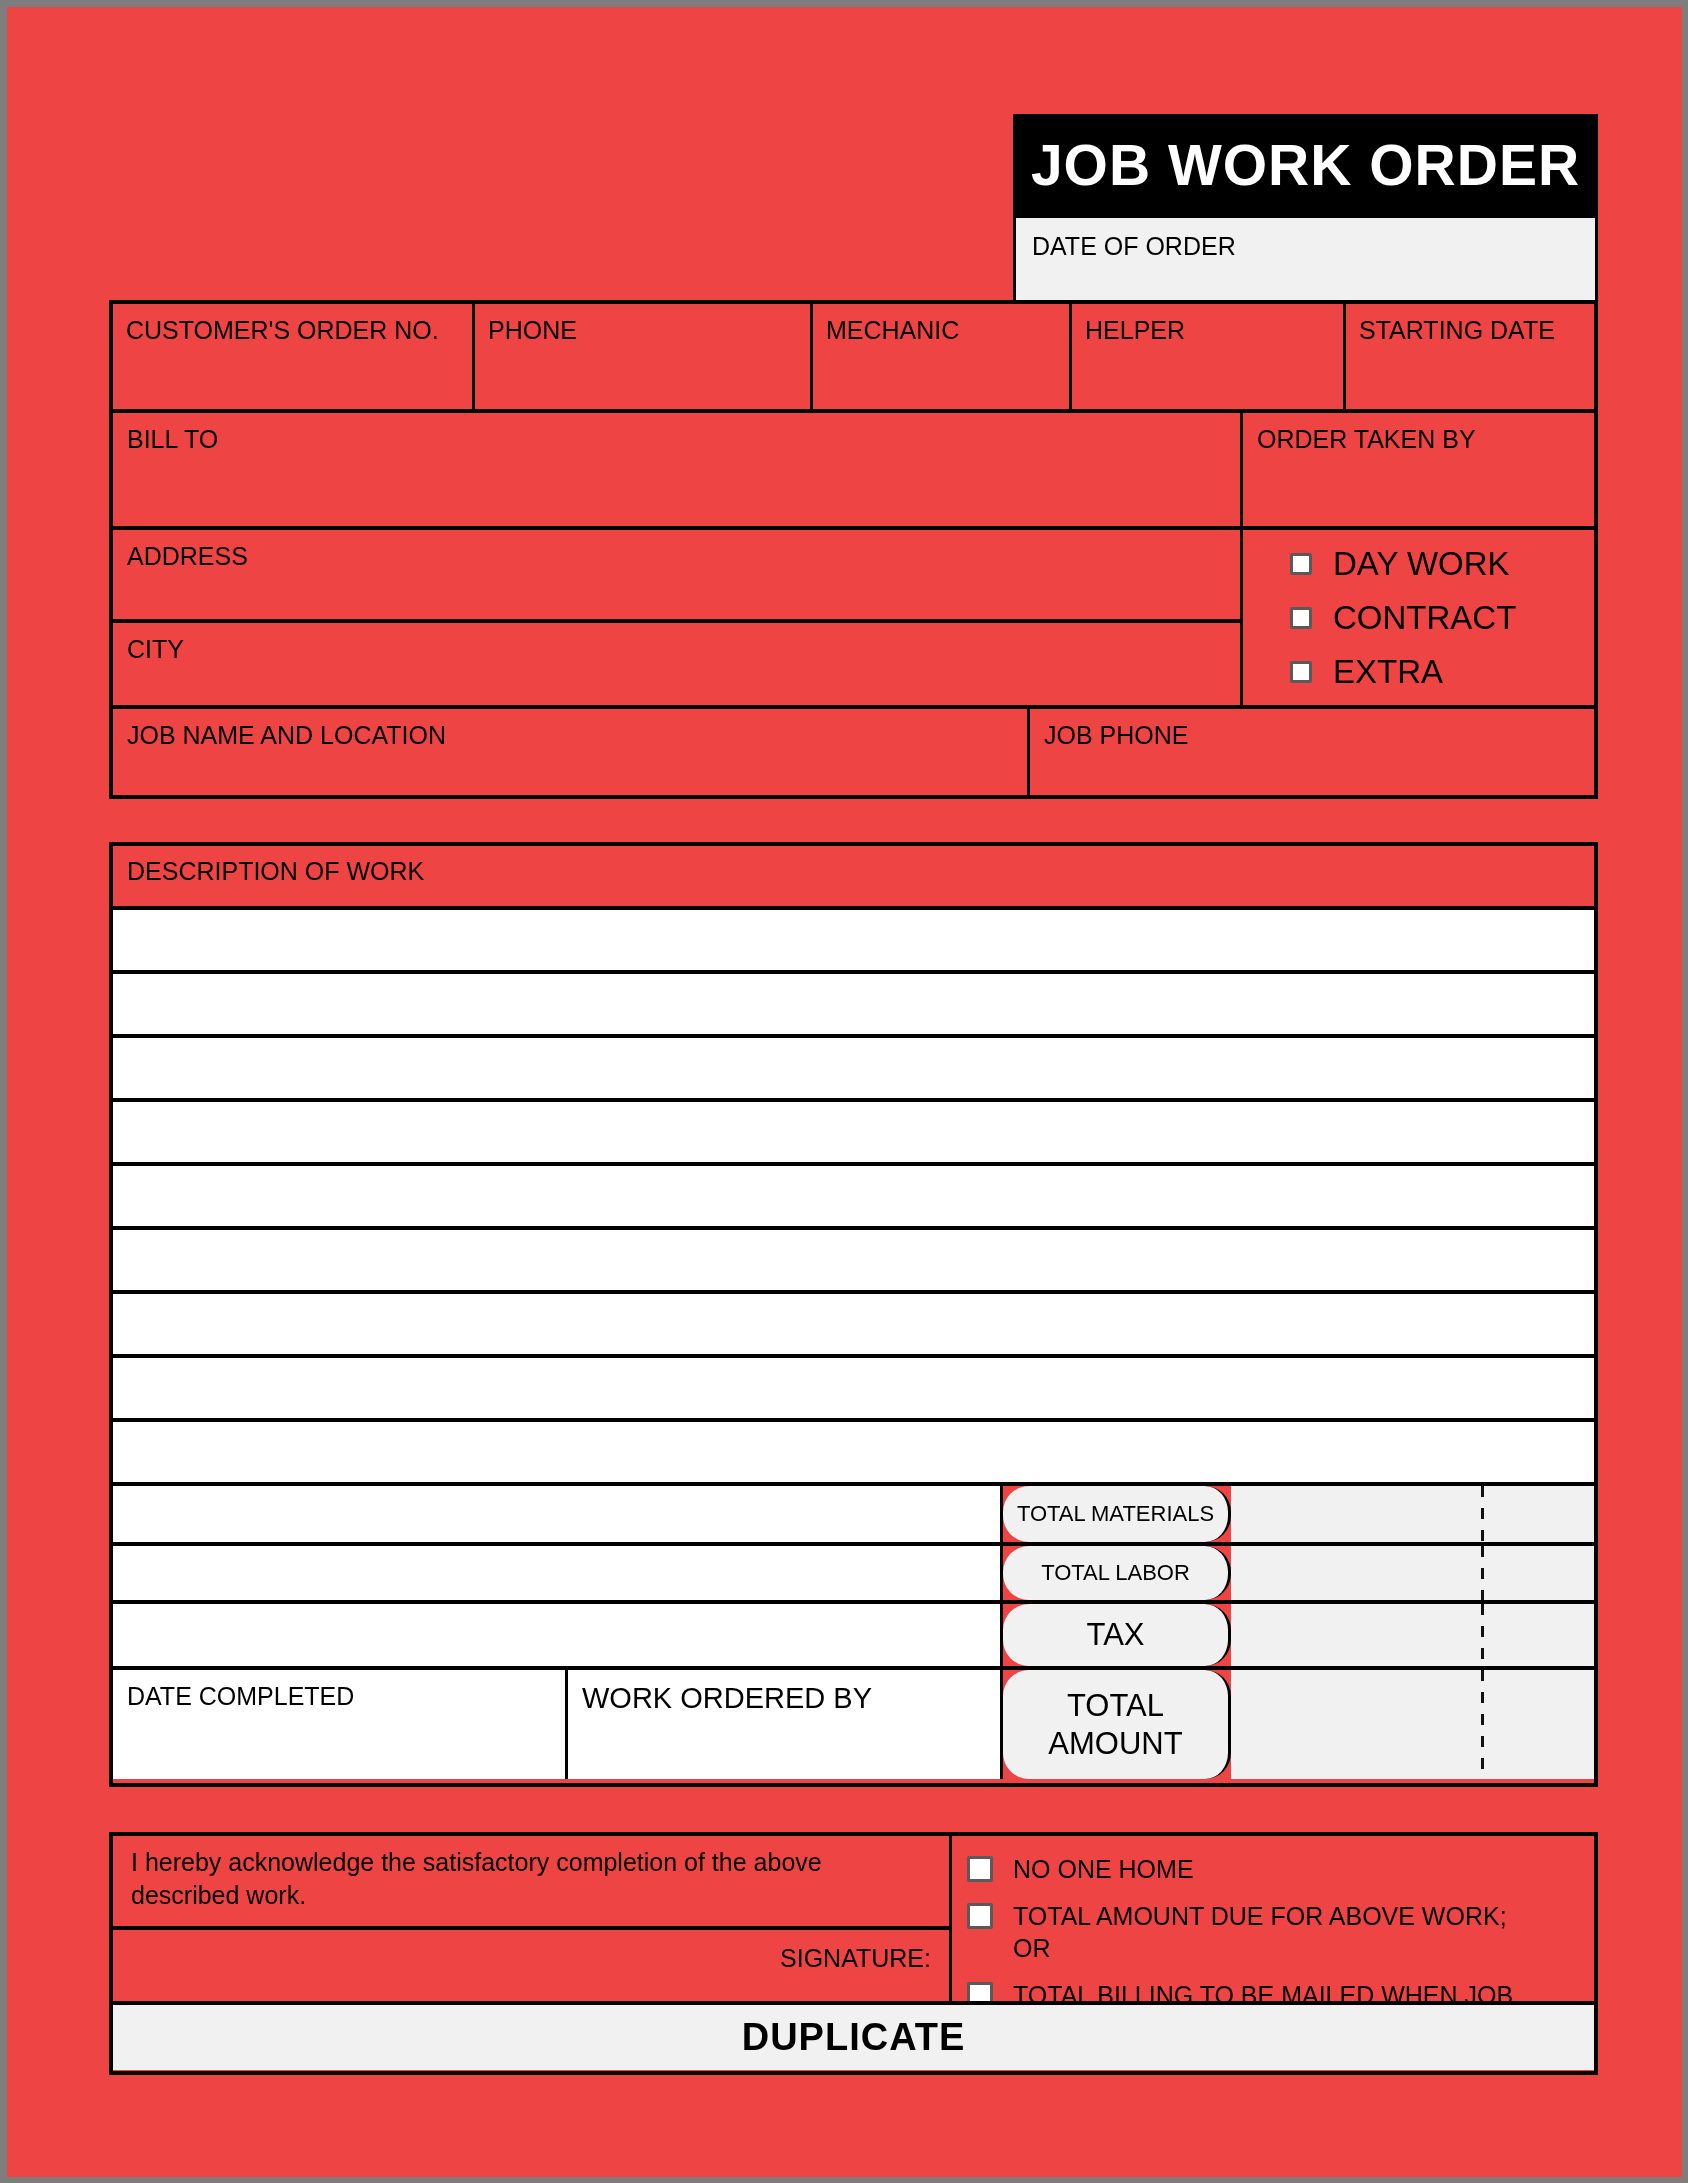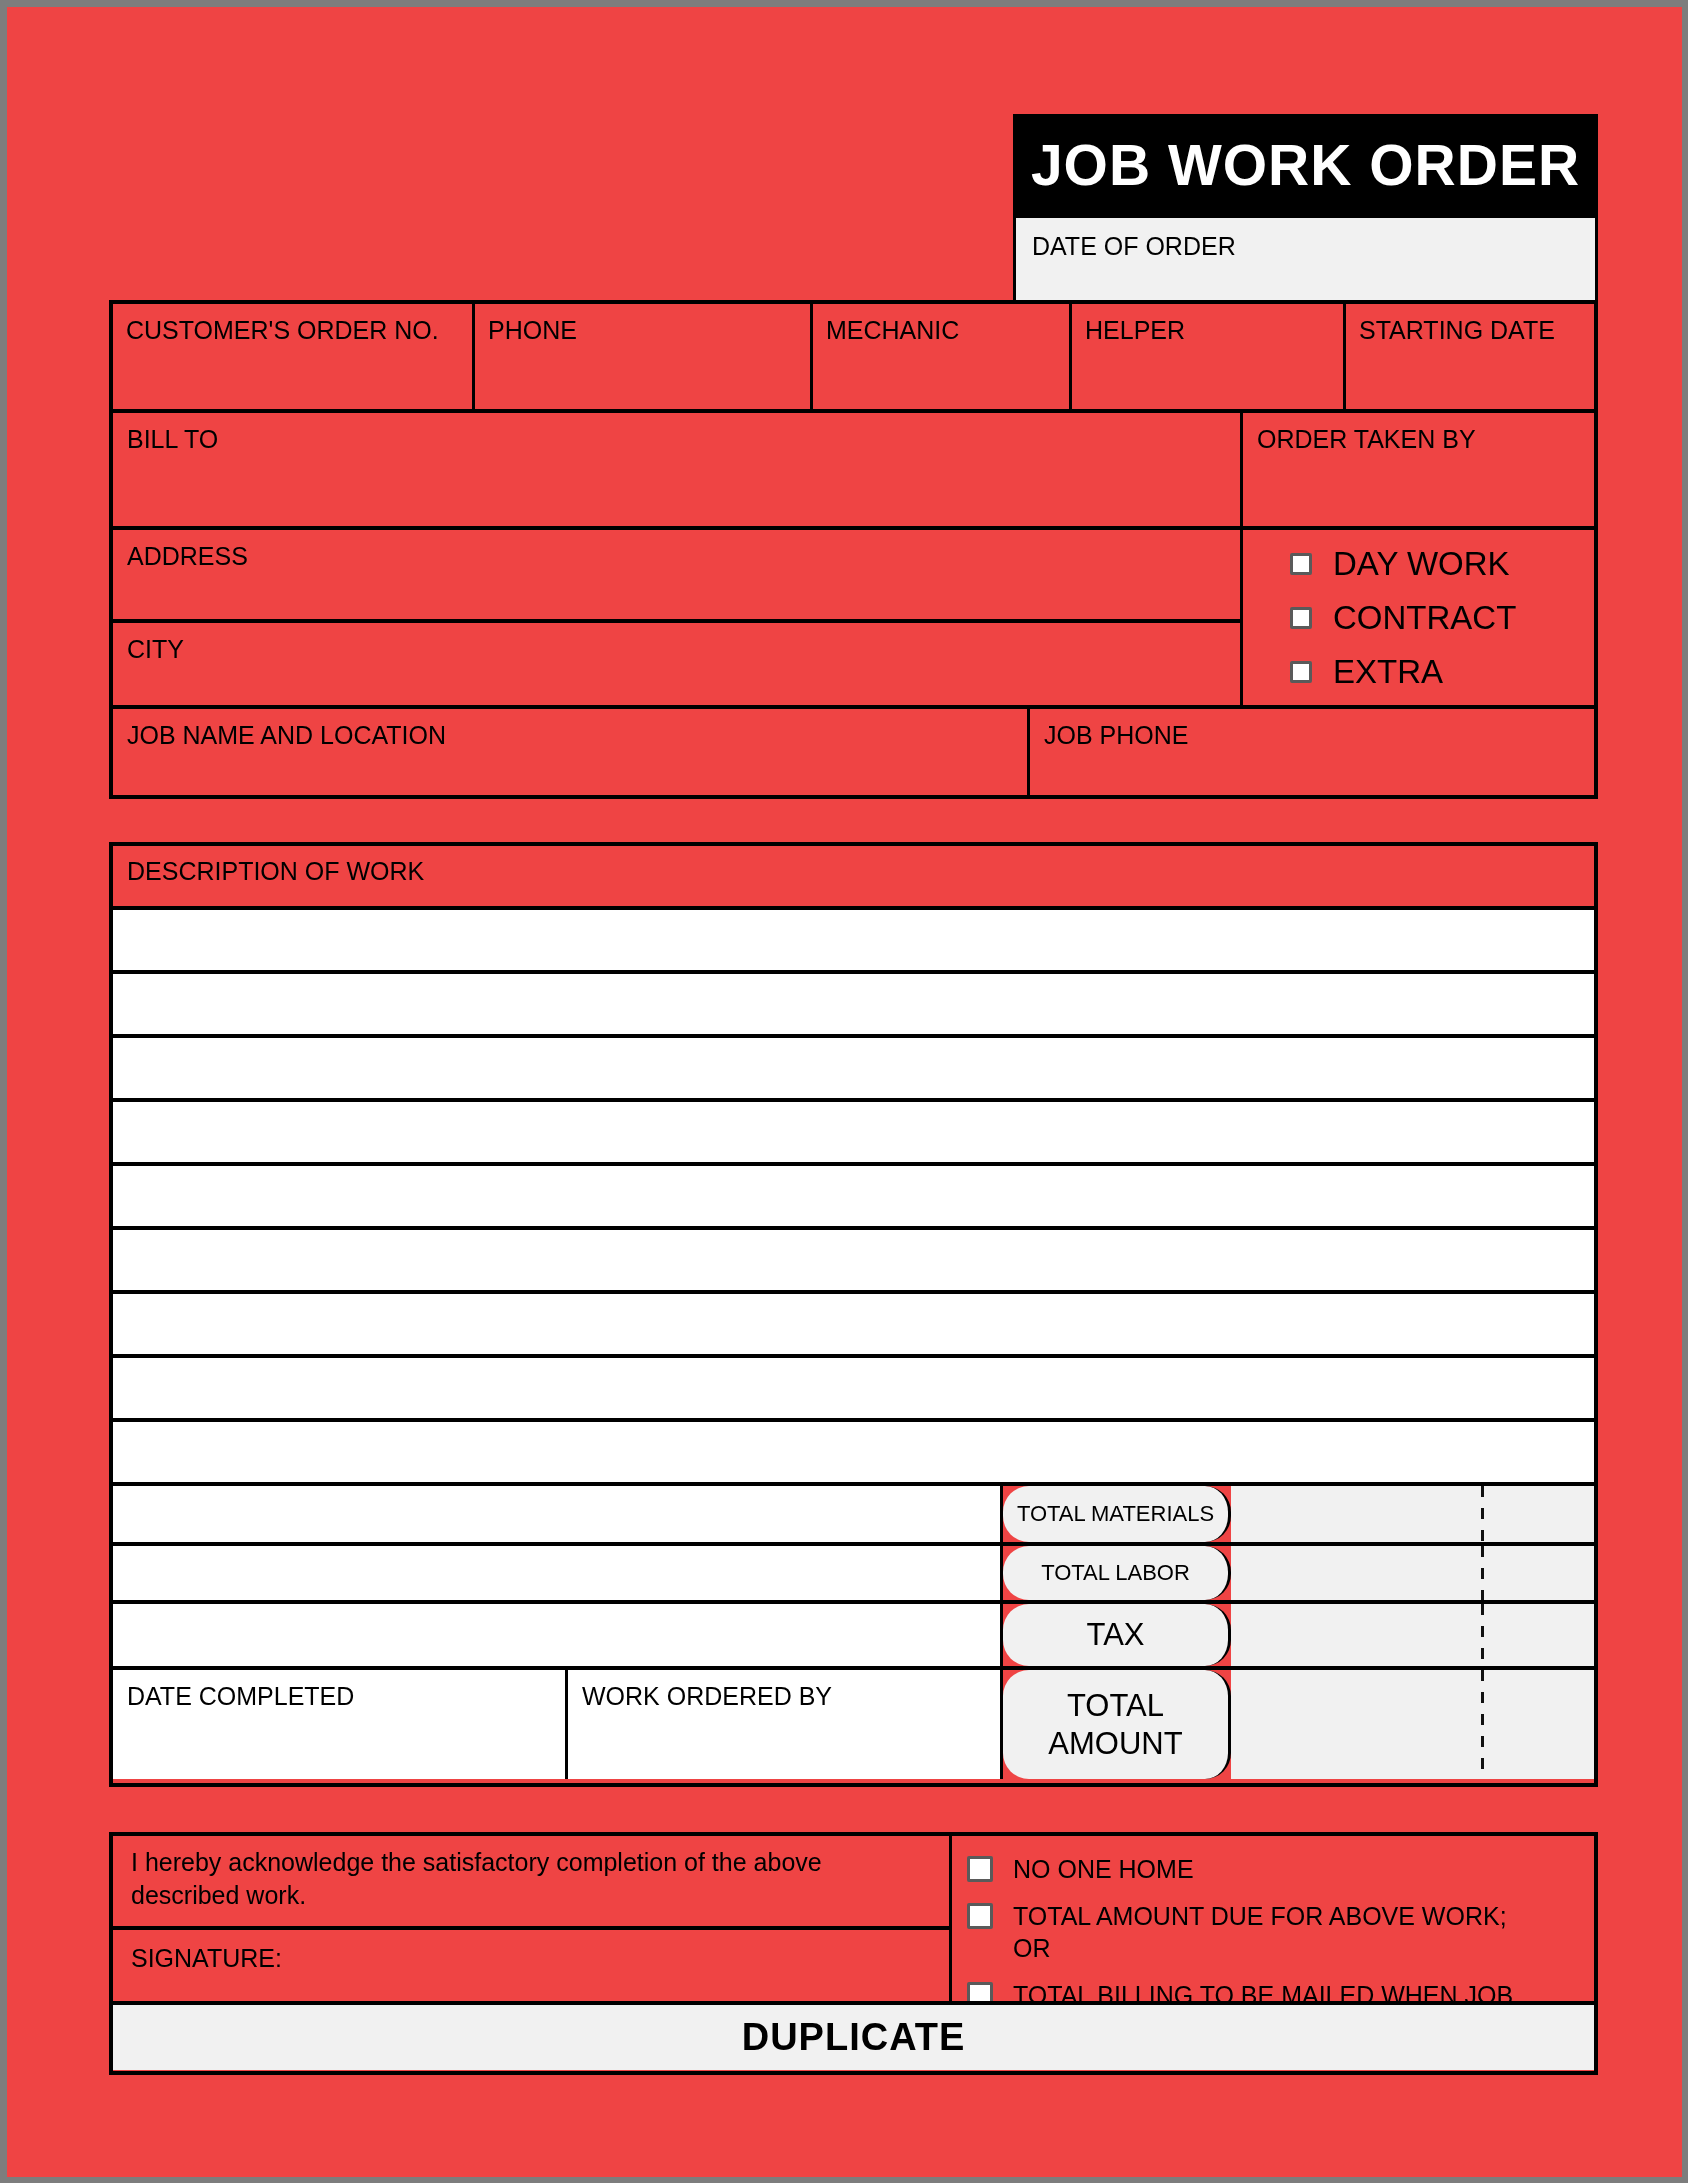--- a/index.html
+++ b/index.html
@@ -44,29 +44,29 @@
   .trow.h61{height:60px;} .trow.h59{height:58px;} .trow.h67{height:66px;}
   .trow.total{height:109px; border-bottom:none;}
   .t-left{flex:0 0 890px; background:#fff; border-right:3px solid #000; box-sizing:border-box;}
   .t-label{flex:0 0 228px; background:var(--shaded,#f1f1f1); border-right:3px solid #000; box-sizing:border-box;
            display:flex; align-items:center; justify-content:center; text-align:center; font-size:22px; padding:0 6px;border-radius:26px;}
   .t-label.big{font-size:31px; line-height:1.2;}
   .t-amount{flex:1; background:var(--shaded,#f1f1f1); position:relative;}
   .dash{position:absolute; left:250px; top:0; bottom:0; width:3px;
         background:repeating-linear-gradient(180deg,#111 0 11px,transparent 11px 22px);}
   .dc-cell{flex:0 0 455px; border-right:3px solid #000; box-sizing:border-box; padding:12px 14px; font-size:25px; background:#fff;}
-  .wob-cell{flex:0 0 435px; border-right:3px solid #000; box-sizing:border-box; padding:12px 14px; font-size:25px; background:#fff;}
+  .wob-cell{flex:0 0 435px; border-right:3px solid #000; box-sizing:border-box; padding:12px 14px; font-size:29px; background:#fff;}
 
   
   .bottom{left:102px; top:1825px; width:1489px; height:243px; border:4px solid #000;
           display:grid; grid-template-columns:839px 1fr; grid-template-rows:94px 71px 69px;}
   .ack{grid-column:1; grid-row:1; border-right:3px solid #000; border-bottom:4px solid #000;
        box-sizing:border-box; padding:10px 18px; font-size:25px; line-height:1.32;}
   .ack p{margin:0; max-width:693px;}
-  .sig{grid-column:1; grid-row:2; border-right:3px solid #000; box-sizing:border-box; padding:14px 18px; font-size:25px;}
+  .sig{grid-column:1; grid-row:2; border-right:3px solid #000; box-sizing:border-box; padding:14px 18px; font-size:25px;text-align:right;}
   .bills{grid-column:2; grid-row:1 / span 2; box-sizing:border-box; padding:18px 10px 0 15px;
          display:flex; flex-direction:column; gap:16px;}
   .bills .cbrow{align-items:flex-start; gap:20px; font-size:25px; line-height:1.25;}
   .bills .cb{width:26px; height:26px; margin-top:2px;}
   .bills .cbtext{max-width:535px;}
   .dup{grid-column:1 / span 2; grid-row:3; border-top:4px solid #000; background:var(--shaded,#f1f1f1);
        display:flex; align-items:center; justify-content:center; font-size:38px; font-weight:bold; letter-spacing:1px;}
 </style>
 </head>
 <body>

